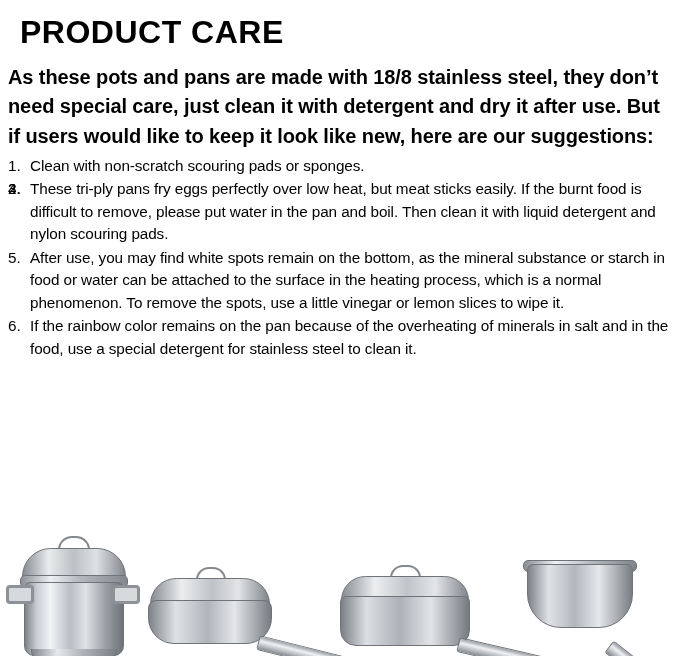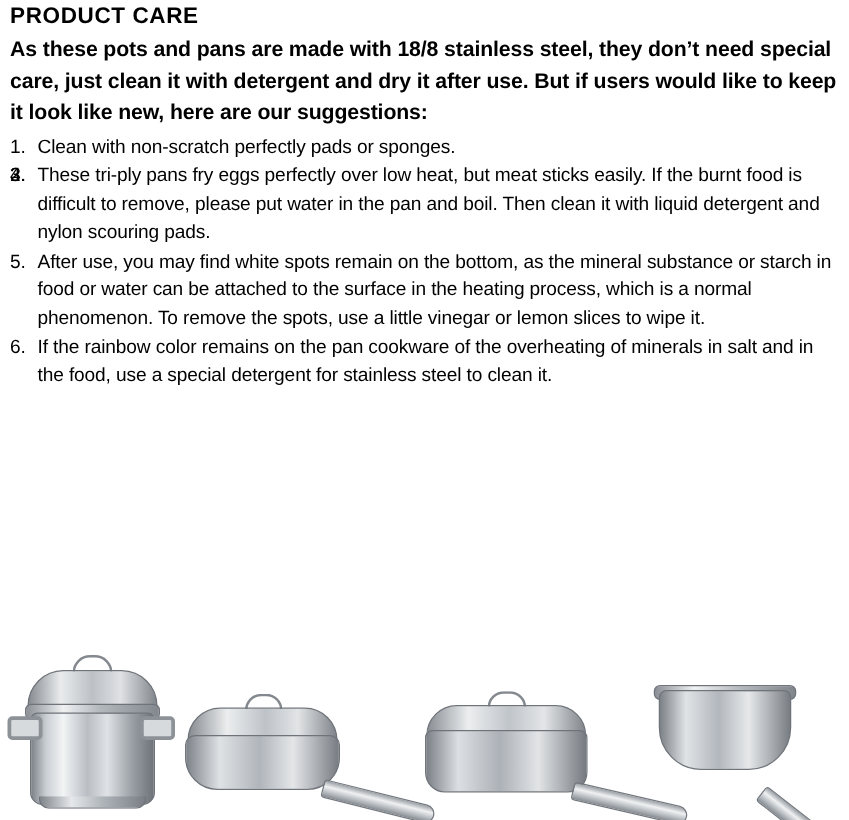--- a/index.html
+++ b/index.html
@@ -15,29 +15,29 @@
     overflow: hidden;
   }
   .page {
     position: relative;
     width: 679px;
     height: 656px;
     box-sizing: border-box;
     padding: 0 8px;
   }
   .title {
-    font-size: 18px;
+    font-size: 32px;
     font-weight: bold;
     letter-spacing: 0.5px;
-    margin: 0;
+    margin: 12px;
     padding-top: 2px;
     line-height: 1.15;
   }
   .intro {
-    font-size: 17px;
+    font-size: 20px;
     font-weight: bold;
     line-height: 1.47;
     margin: 5px 0 0 0;
     letter-spacing: -0.1px;
   }
   ol.care-list {
     list-style: none;
     margin: 4px 0 0 0;
     padding: 0;
   }
@@ -257,39 +257,39 @@
 
 <div class="page">
 
   <h1 class="title">PRODUCT CARE</h1>
 
   <p class="intro">As these pots and pans are made with 18/8 stainless steel, they don’t need special care, just clean it with detergent and dry it after use. But if users would like to keep it look like new, here are our suggestions:</p>
 
   <ol class="care-list">
     <li>
       <span class="num">1.</span>
-      <span>Clean with non-scratch perfectly pads or sponges.</span>
+      <span>Clean with non-scratch scouring pads or sponges.</span>
     </li>
     <li>
       <span class="num">2.</span>
     </li>
     <li>
       <span class="num">3.</span>
     </li>
     <li>
       <span class="num">4.</span>
       <span>These tri-ply pans fry eggs perfectly over low heat, but meat sticks easily. If the burnt food is difficult to remove, please put water in the pan and boil. Then clean it with liquid detergent and nylon scouring pads.</span>
     </li>
     <li>
       <span class="num">5.</span>
       <span>After use, you may find white spots remain on the bottom, as the mineral substance or starch in food or water can be attached to the surface in the heating process, which is a normal phenomenon. To remove the spots, use a little vinegar or lemon slices to wipe it.</span>
     </li>
     <li>
       <span class="num">6.</span>
-      <span>If the rainbow color remains on the pan cookware of the overheating of minerals in salt and in the food, use a special detergent for stainless steel to clean it.</span>
+      <span>If the rainbow color remains on the pan because of the overheating of minerals in salt and in the food, use a special detergent for stainless steel to clean it.</span>
     </li>
   </ol>
 
   <div class="product-row">
 
     <div class="product p1">
       <div class="knob"></div>
       <div class="lid"></div>
       <div class="rim"></div>
       <div class="body"></div>

